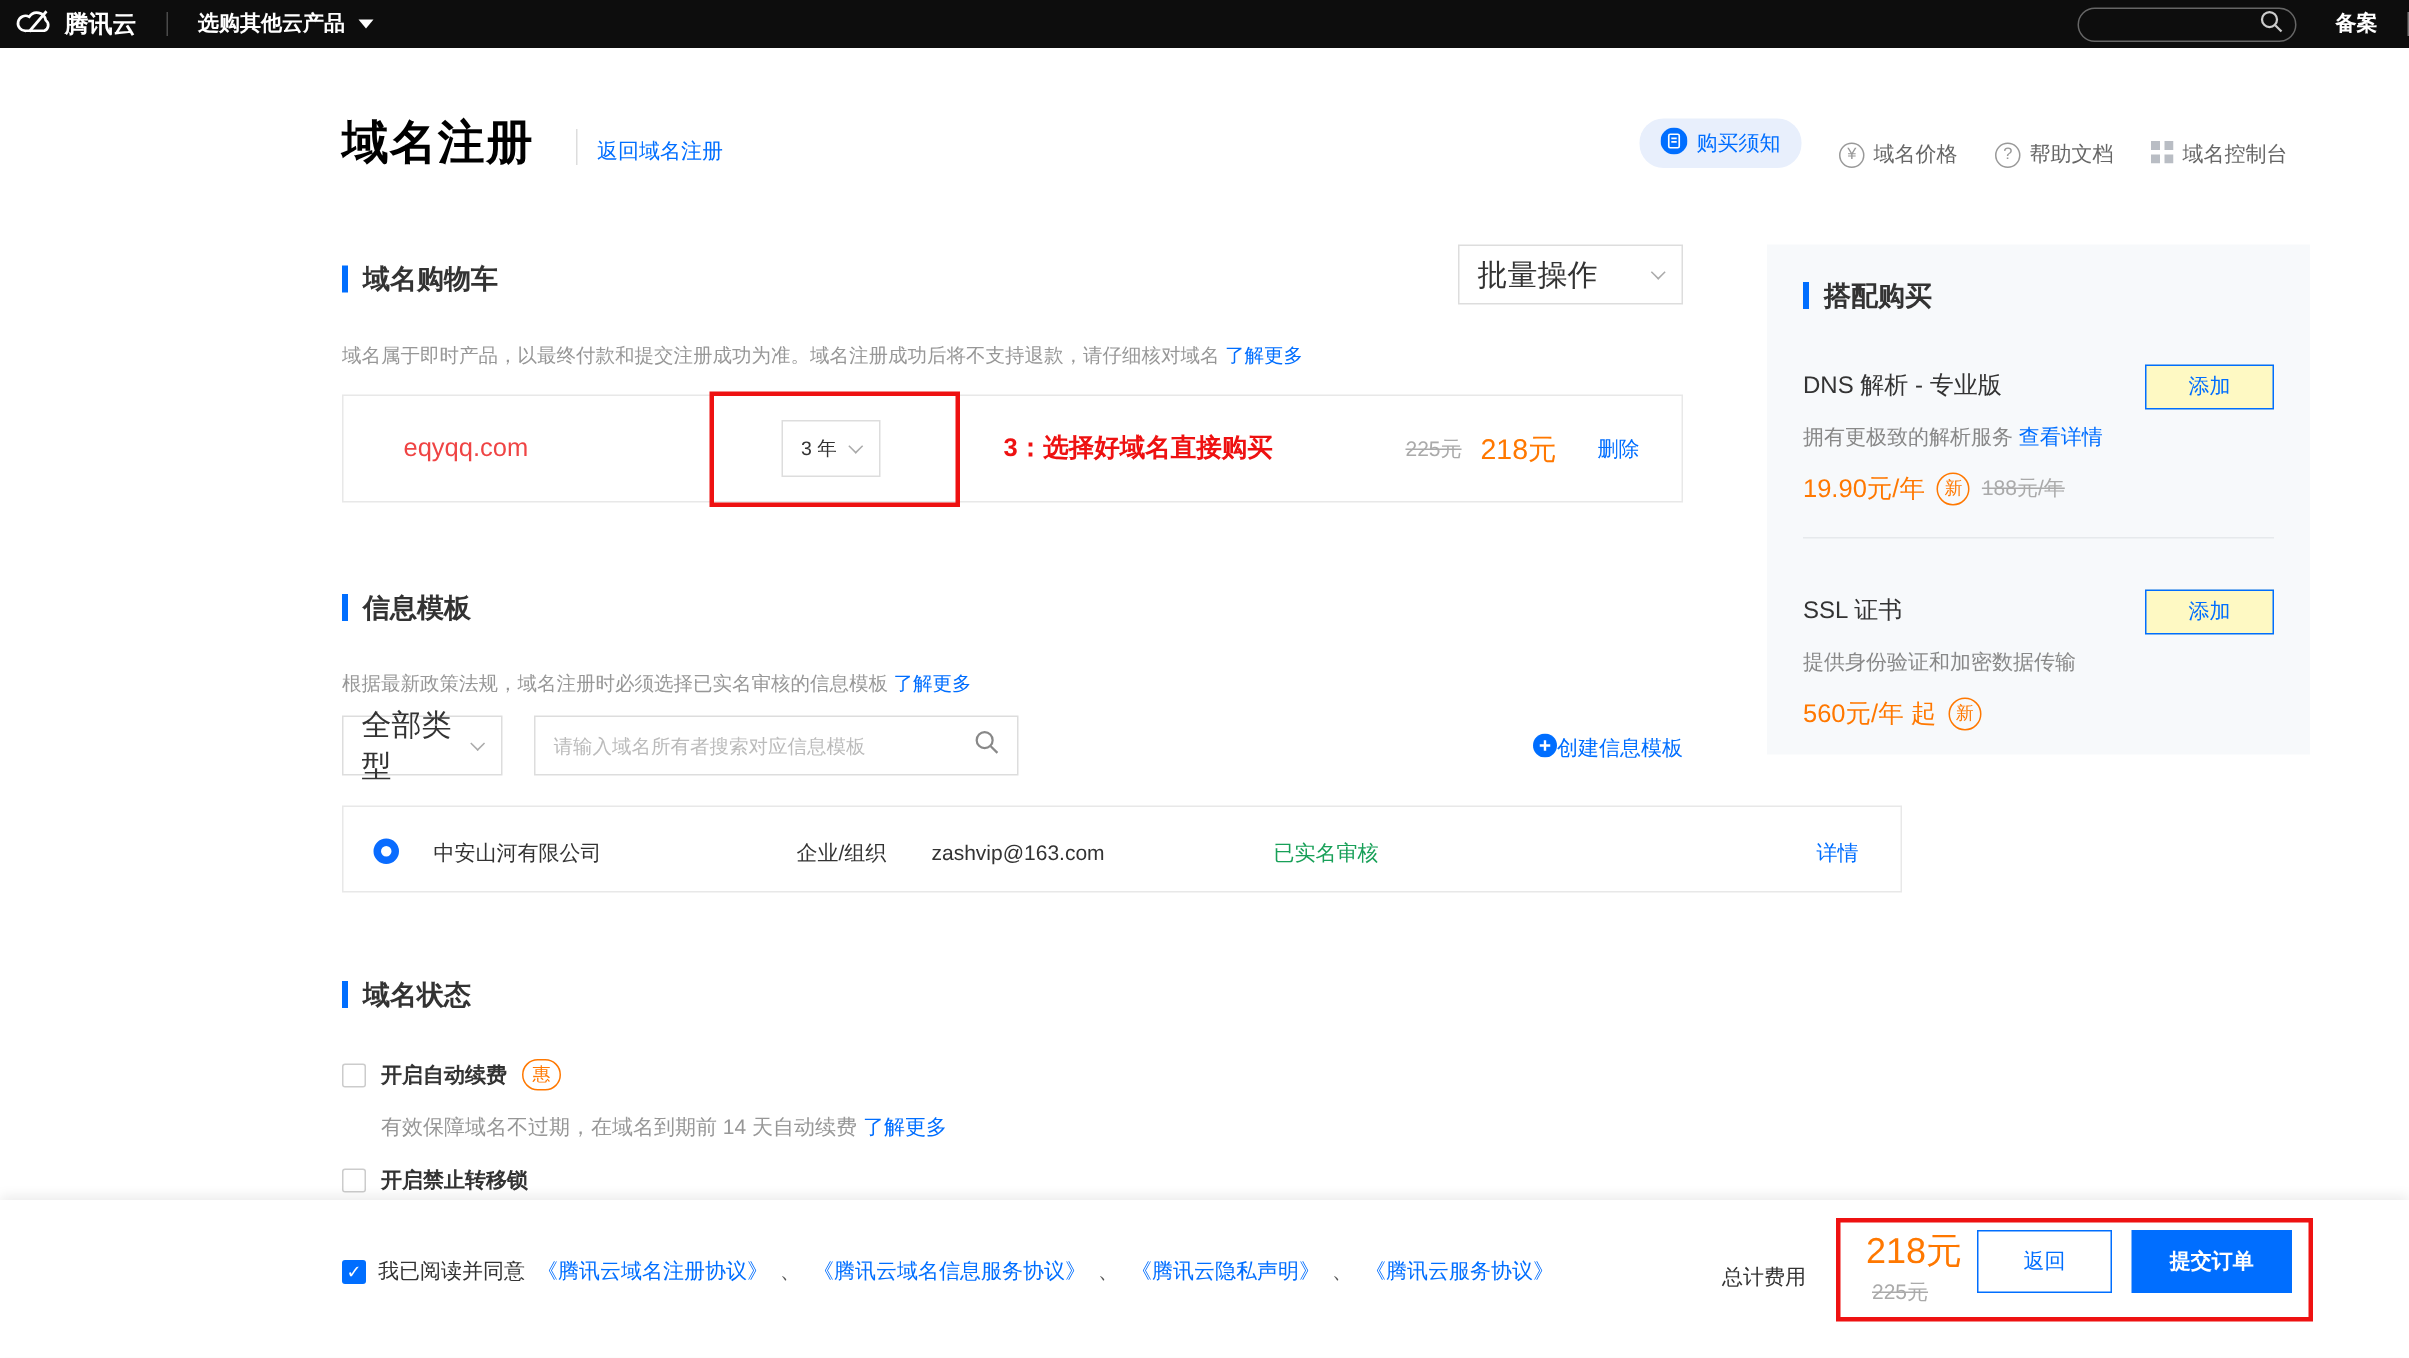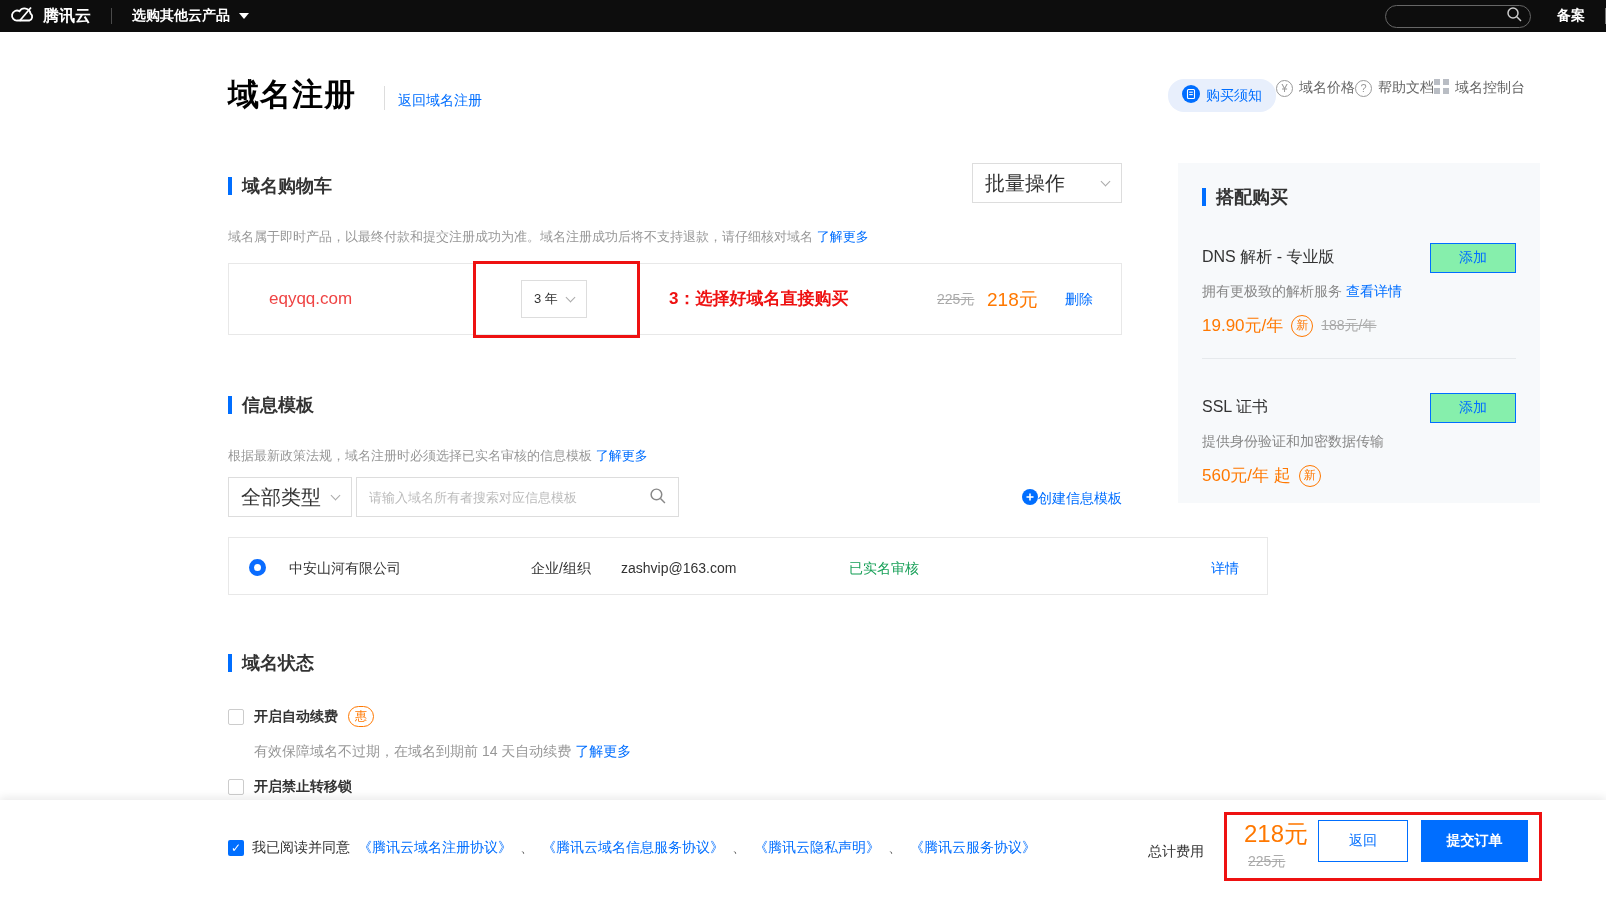--- a/index.html
+++ b/index.html
@@ -19,21 +19,21 @@
     display:flex;align-items:center;padding:0 8px;background:transparent}
   .topbar-search input{flex:1;min-width:0;background:transparent;border:none;outline:none;color:#eee;font-size:12px}
   .beian{font-size:14px;font-weight:bold;margin:0 20px 0 26px;cursor:pointer}
   .topbar-sep-right{width:1px;height:16px;background:#777;margin-right:0}
 
   
   .page-title{position:absolute;left:228px;top:74px;font-size:31px;color:#000;letter-spacing:1px}
   .title-sep{position:absolute;left:384px;top:86px;width:1px;height:24px;background:#ddd}
   .back-link{position:absolute;left:398px;top:92px;font-size:14px}
   a,.link{color:#006eff;text-decoration:none;cursor:pointer}
-  .header-links{position:absolute;right:81px;top:79px;display:flex;align-items:flex-start;}
+  .header-links{position:absolute;right:81px;top:79px;display:flex;align-items:flex-end;gap:25px}
   .hlink{display:flex;align-items:center;gap:6px;font-size:14px;color:#666;cursor:pointer}
   .hlink.pill{background:#e8effc;color:#006eff;border-radius:16px;padding:6px 14px}
   .circle-glyph{width:17px;height:17px;border:1px solid #999;border-radius:50%;color:#999;
     font-size:11px;display:flex;align-items:center;justify-content:center}
 
   
   .sec-h{display:flex;align-items:center;gap:10px}
   .sec-bar{width:4px;height:18px;background:#006eff}
   .sec-title{font-size:18px;color:#333;font-weight:600}
 
@@ -63,21 +63,21 @@
   .year-select{position:absolute;left:292px;top:16px;width:66px;height:38px;font-size:13px;z-index:6}
   .cart-annotation{position:absolute;left:440px;top:23px;font-size:17px;font-weight:bold;color:#ee1111}
   .row-oldprice{position:absolute;left:708px;top:27px;font-size:14px}
   .row-price{position:absolute;left:758px;top:23px;font-size:19px}
   .row-delete{position:absolute;right:28px;top:27px;font-size:14px}
   .red-box-cart{position:absolute;left:473px;top:261px;width:167px;height:77px;border:3px solid #ee1111;z-index:5;pointer-events:none}
 
   
   .tpl-header{position:absolute;left:228px;top:393px}
   .tpl-notice{position:absolute;left:228px;top:447px;font-size:13px;color:#979797}
-  .type-select{position:absolute;left:228px;top:477px;width:124px;height:40px}
+  .type-select{position:absolute;left:228px;top:477px;width:107px;height:40px}
   .tpl-search{position:absolute;left:356px;top:477px;width:323px;height:40px;border:1px solid #ddd;
     display:flex;align-items:center;padding:0 12px;background:#fff}
   .tpl-search input{border:none;outline:none;flex:1;font-size:13px;color:#333}
   .tpl-search input::placeholder{color:#bbb}
   .create-link{position:absolute;right:484px;top:489px;display:flex;align-items:center;gap:0;font-size:14px}
   .tpl-row{position:absolute;left:228px;top:537px;width:1040px;height:58px;border:1px solid #e8e8e8;background:#fff}
   .tpl-radio{position:absolute;left:20px;top:21px}
   .tpl-owner{position:absolute;left:60px;top:22px;font-size:14px;color:#333}
   .tpl-type{position:absolute;left:302px;top:22px;font-size:14px;color:#333}
   .tpl-email{position:absolute;left:392px;top:22px;font-size:14px;color:#333}
@@ -88,21 +88,21 @@
   .status-header{position:absolute;left:228px;top:651px}
   .autorenew-row{position:absolute;left:228px;top:706px;display:flex;align-items:center;gap:10px}
   .cb-label{font-size:14px;font-weight:bold;color:#333}
   .autorenew-desc{position:absolute;left:254px;top:743px;font-size:14px;color:#979797}
   .translock-row{position:absolute;left:228px;top:778px;display:flex;align-items:center;gap:10px}
 
   
   .sidebar{position:absolute;left:1178px;top:163px;width:362px;height:340px;background:#f7f9fb;padding:22px 24px}
   .side-item{margin-top:38px;position:relative}
   .side-title{font-size:16px;color:#333}
-  .side-add{position:absolute;right:0;top:-4px;width:86px;height:30px;border:1px solid #006eff;background:#86efac;
+  .side-add{position:absolute;right:0;top:-4px;width:86px;height:30px;border:1px solid #006eff;background:#fef9c3;
     color:#006eff;font-size:14px;display:flex;align-items:center;justify-content:center;cursor:pointer}
   .side-desc{margin-top:15px;font-size:14px;color:#888}
   .side-price{margin-top:13px;display:flex;align-items:center;gap:8px;font-size:17px}
   .side-old{font-size:14px}
   .side-divider{margin:21px 0 0;border-top:1px solid #e6e9ec}
 
   
   .footer{position:absolute;left:0;top:800px;width:1606px;height:105px;background:#fff;
     box-shadow:0 -3px 8px rgba(0,0,0,.08);z-index:10}
   .agree-row{position:absolute;left:228px;top:39px;display:flex;align-items:center;gap:8px;font-size:14px;color:#333}

